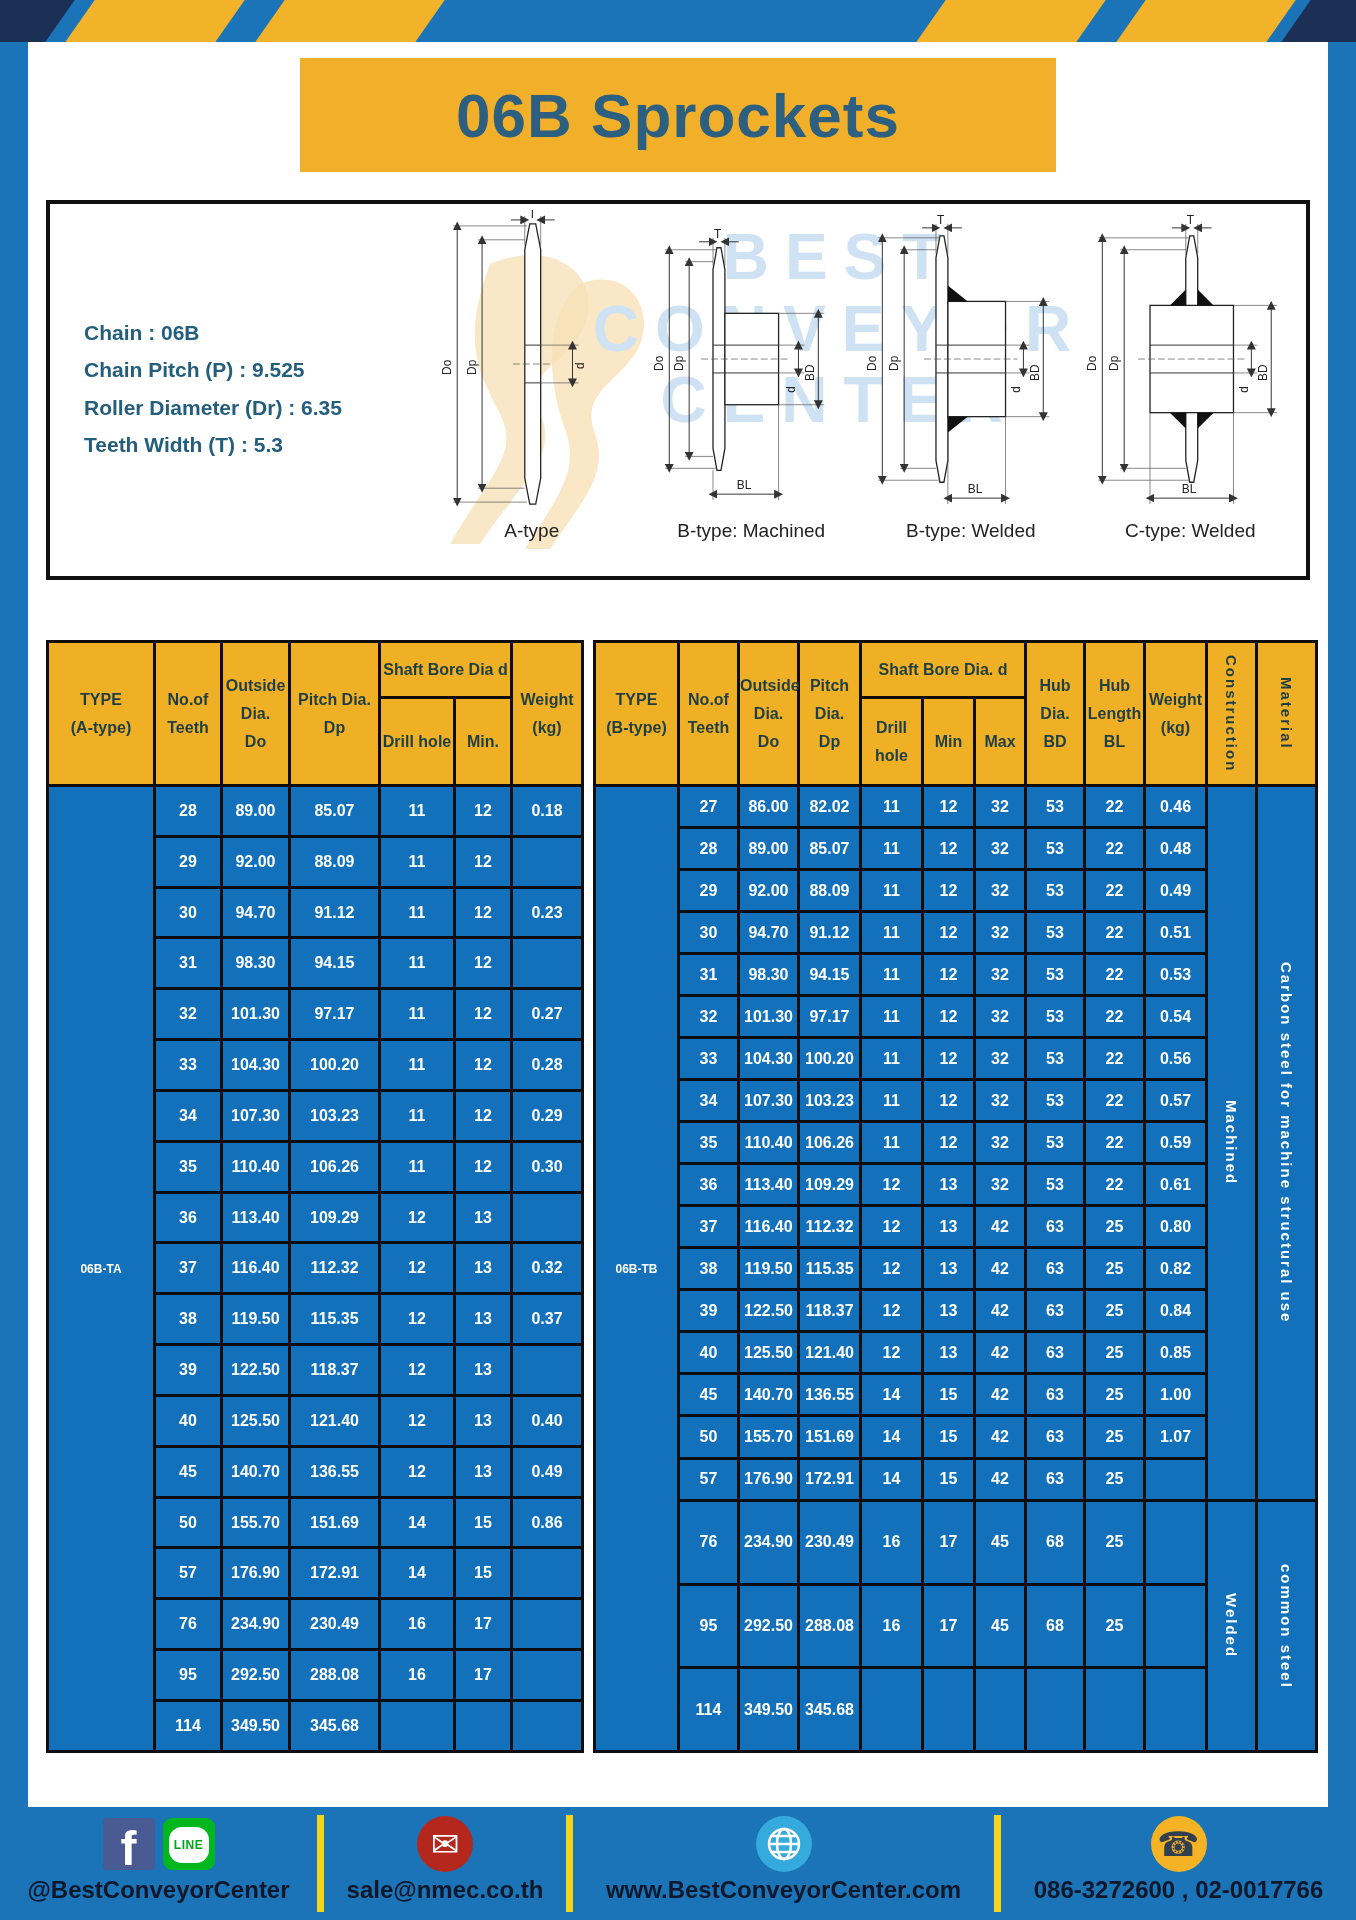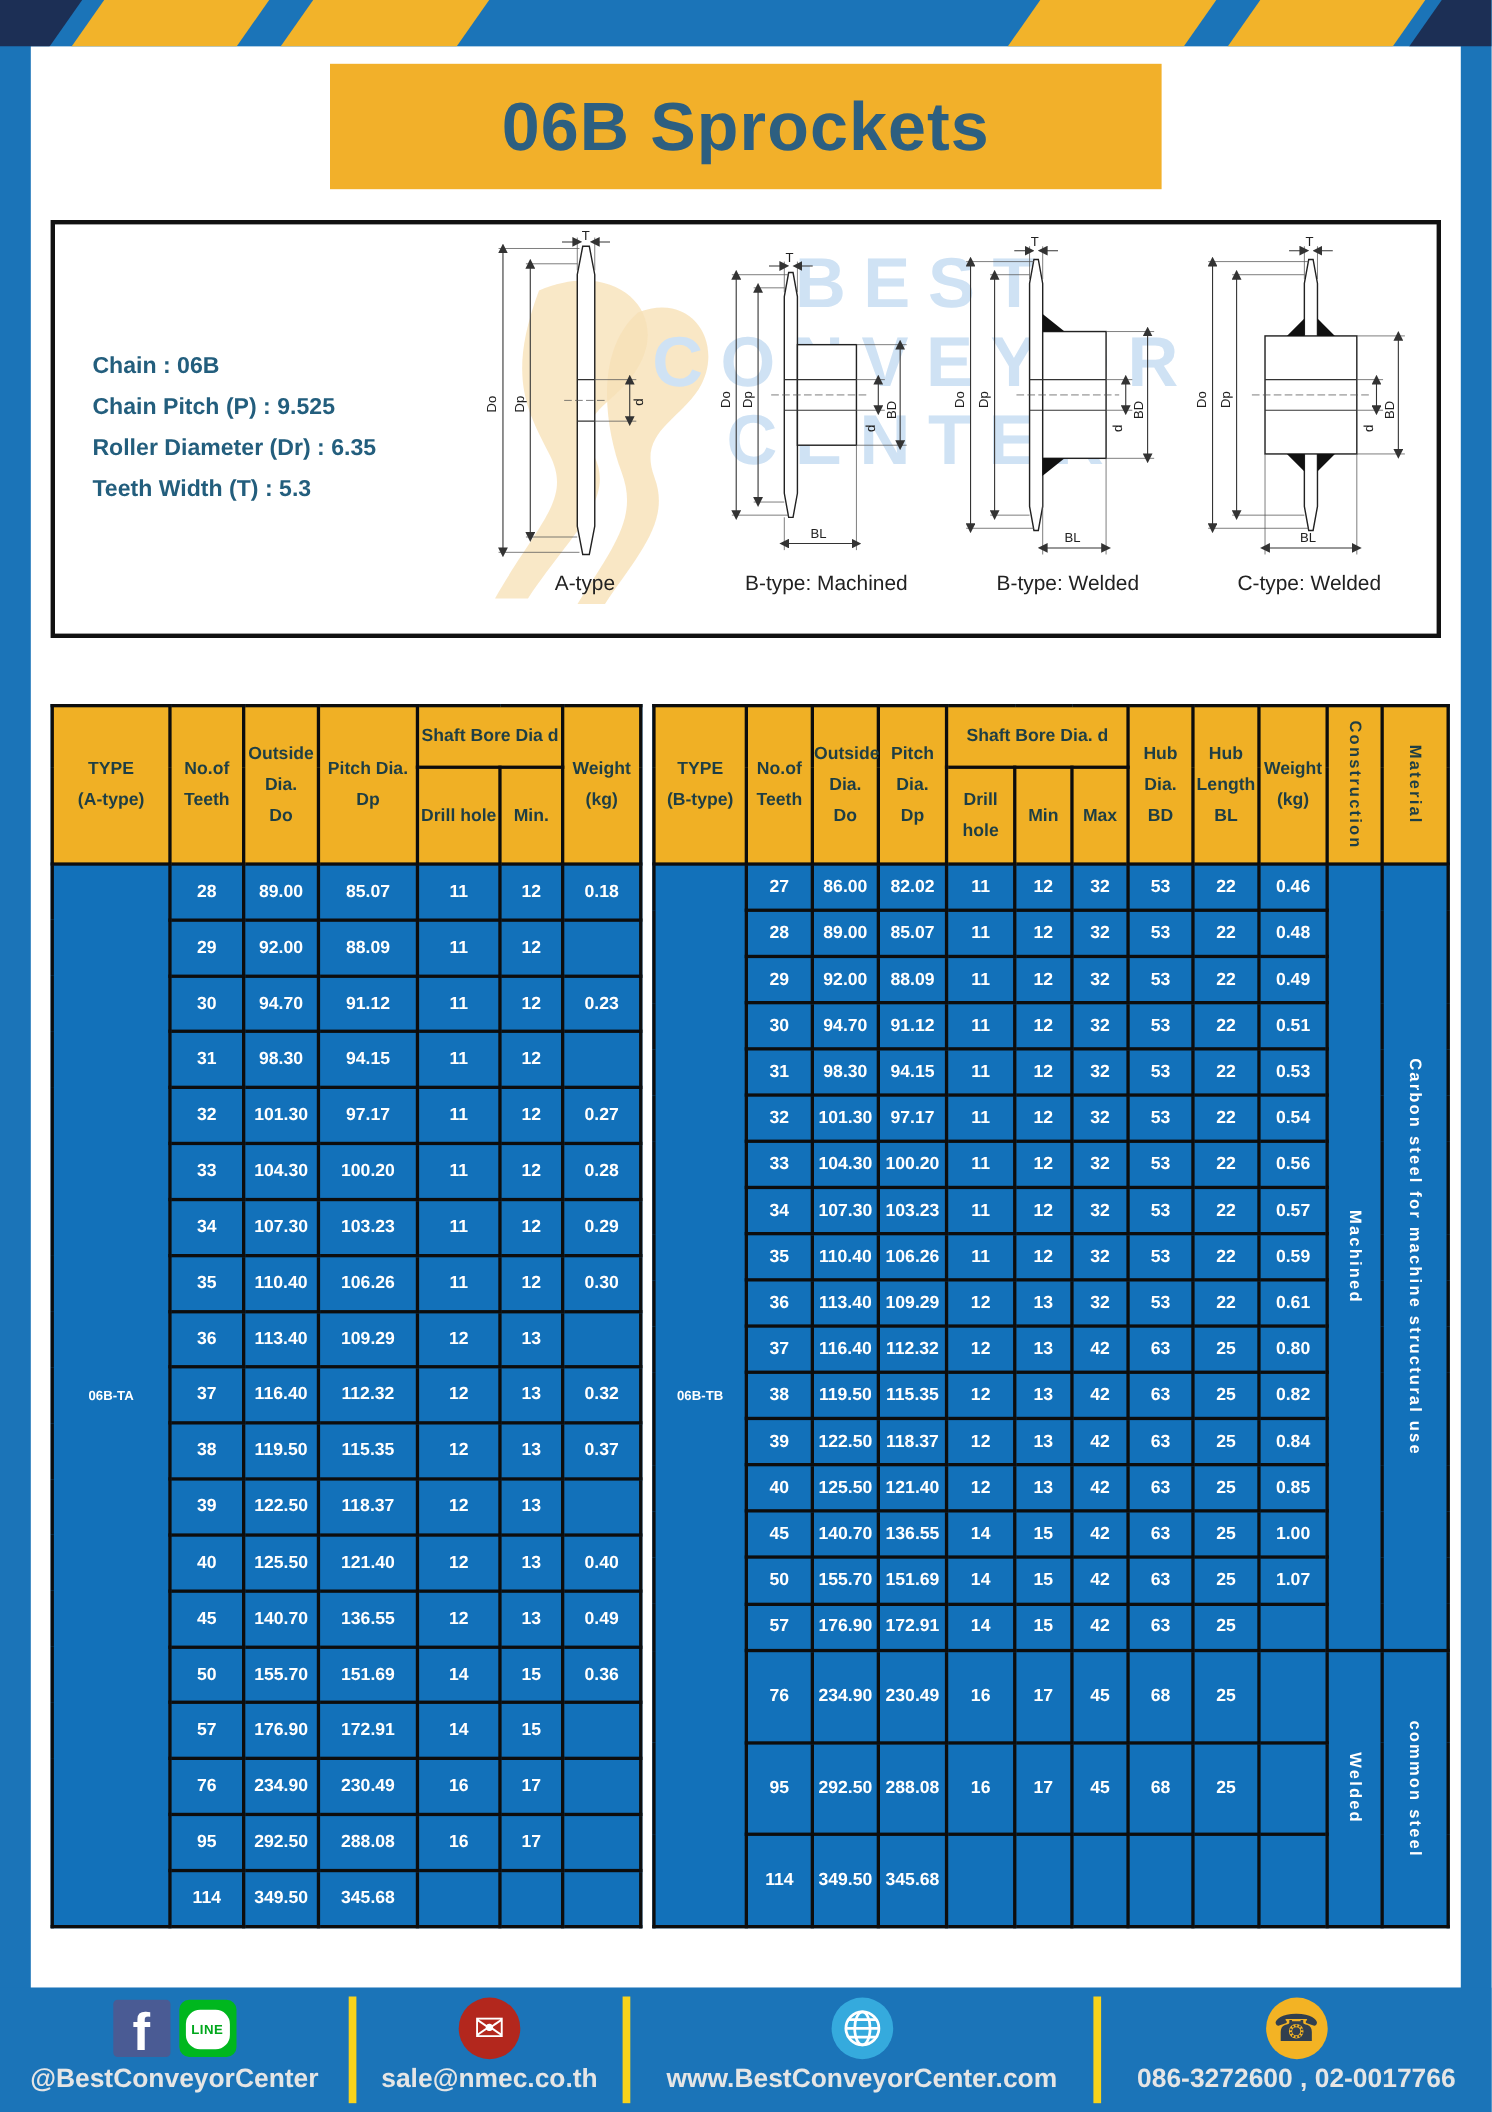--- a/index.html
+++ b/index.html
@@ -52,21 +52,21 @@
   td.typecell{font-size:12px;}
   th.vert,td.vert{writing-mode:vertical-rl;text-orientation:mixed;letter-spacing:2px;}
   th.vert{font-size:15px;line-height:1;white-space:nowrap;}
   td.vert{font-size:15px;white-space:nowrap;}
   
   .footer{position:absolute;left:0;bottom:0;width:1356px;height:113px;background:#1b74b8;display:flex;z-index:4;}
   .fsec{display:flex;flex-direction:column;align-items:center;justify-content:flex-start;padding-top:7px;}
   .fs1{width:317px;} .fs2{width:242px;} .fs3{width:421px;} .fs4{flex:1;}
   .fdiv{width:7px;height:97px;margin-top:8px;background:#f7d31c;}
   .ficons{display:flex;gap:8px;align-items:center;height:60px;}
-  .ftext{color:#e5e5e5;font-weight:bold;font-size:24px;margin-top:2px;white-space:nowrap;}
+  .ftext{color:#0f172a;font-weight:bold;font-size:24px;margin-top:2px;white-space:nowrap;}
   .fb-tile{width:52px;height:52px;background:#4a5b94;border-radius:4px;display:flex;align-items:flex-end;justify-content:center;overflow:hidden;}
   .fb-tile span{color:#fff;font-weight:bold;font-size:48px;line-height:.9;}
   .line-tile{width:52px;height:52px;background:#00b71e;border-radius:9px;position:relative;}
   .line-bubble{position:absolute;left:6px;top:9px;width:40px;height:36px;background:#fff;border-radius:13px;
                display:flex;align-items:center;justify-content:center;}
   .line-bubble span{color:#00a71c;font-weight:bold;font-size:12px;letter-spacing:.5px;}
   .line-tail{position:absolute;left:14px;top:33px;width:0;height:0;border-left:9px solid #fff;border-bottom:9px solid transparent;}
   .circle-ic{width:56px;height:56px;border-radius:50%;display:flex;align-items:center;justify-content:center;}
   .mail-c{background:#b3271d;}
   .mail-c span{color:#fff;font-family:"DejaVu Sans",sans-serif;font-size:34px;line-height:1;}
@@ -420,21 +420,21 @@
             <td>12</td>
             <td>13</td>
             <td>0.49</td>
           </tr>
           <tr>
             <td>50</td>
             <td>155.70</td>
             <td>151.69</td>
             <td>14</td>
             <td>15</td>
-            <td>0.36</td>
+            <td>0.86</td>
           </tr>
           <tr>
             <td>57</td>
             <td>176.90</td>
             <td>172.91</td>
             <td>14</td>
             <td>15</td>
             <td></td>
           </tr>
           <tr>

